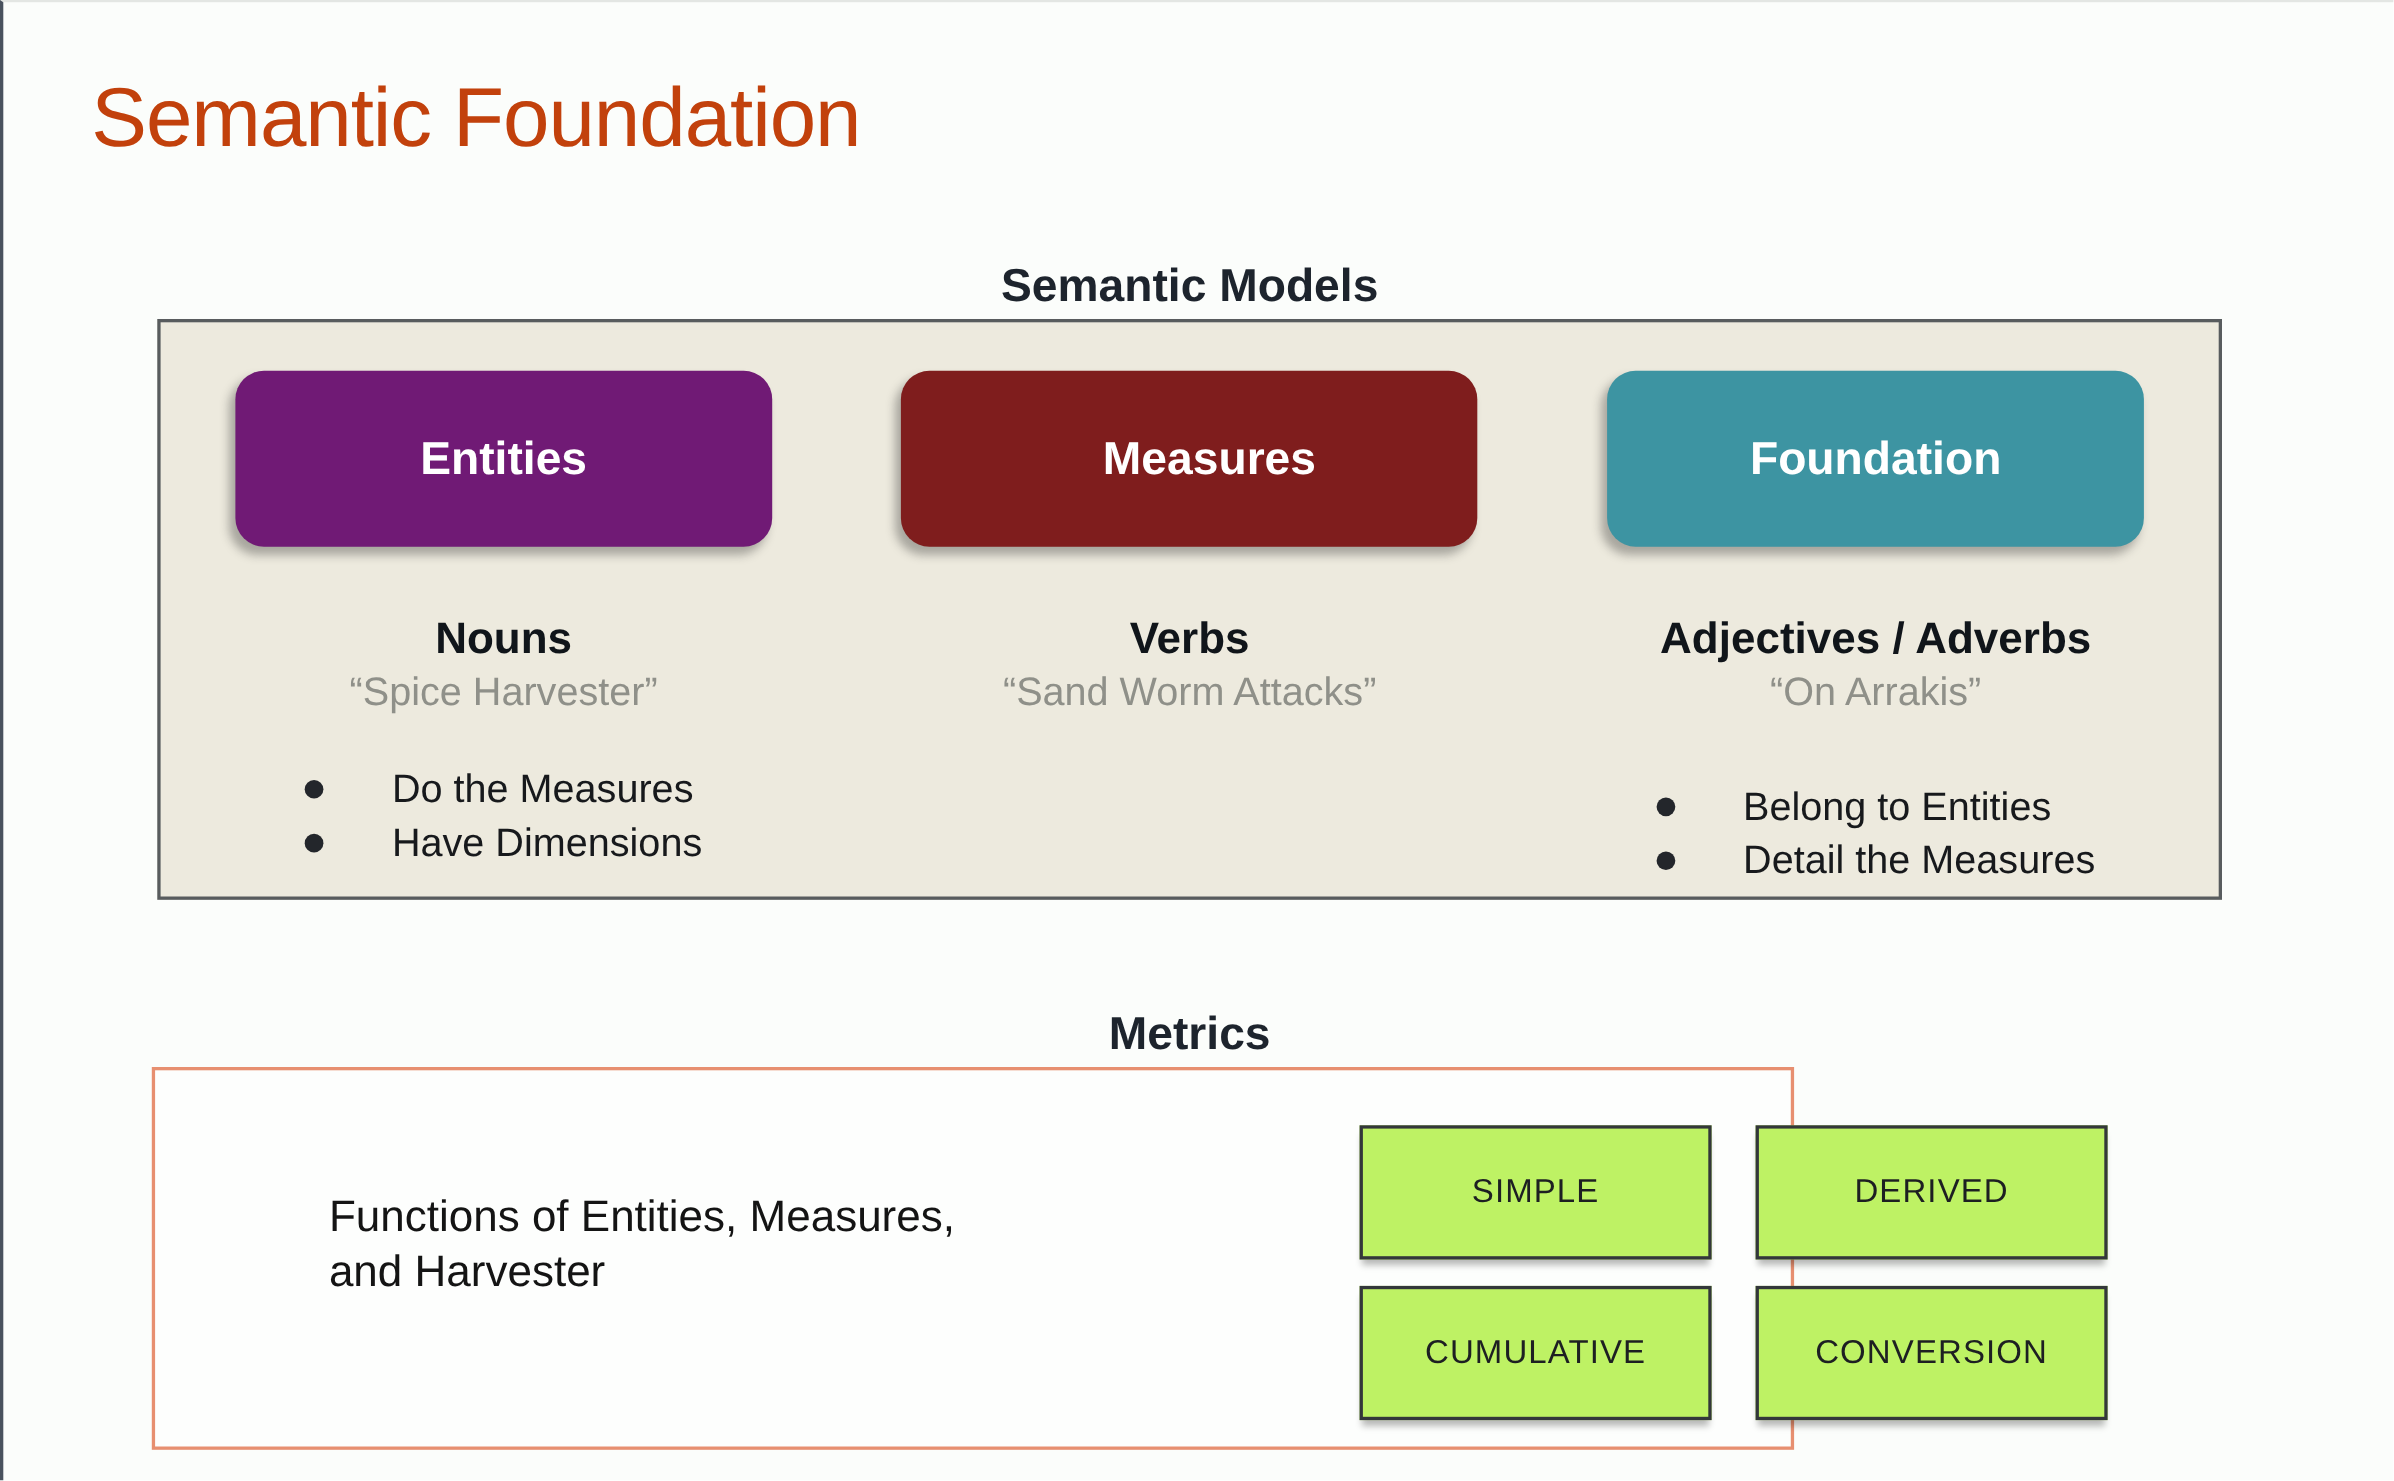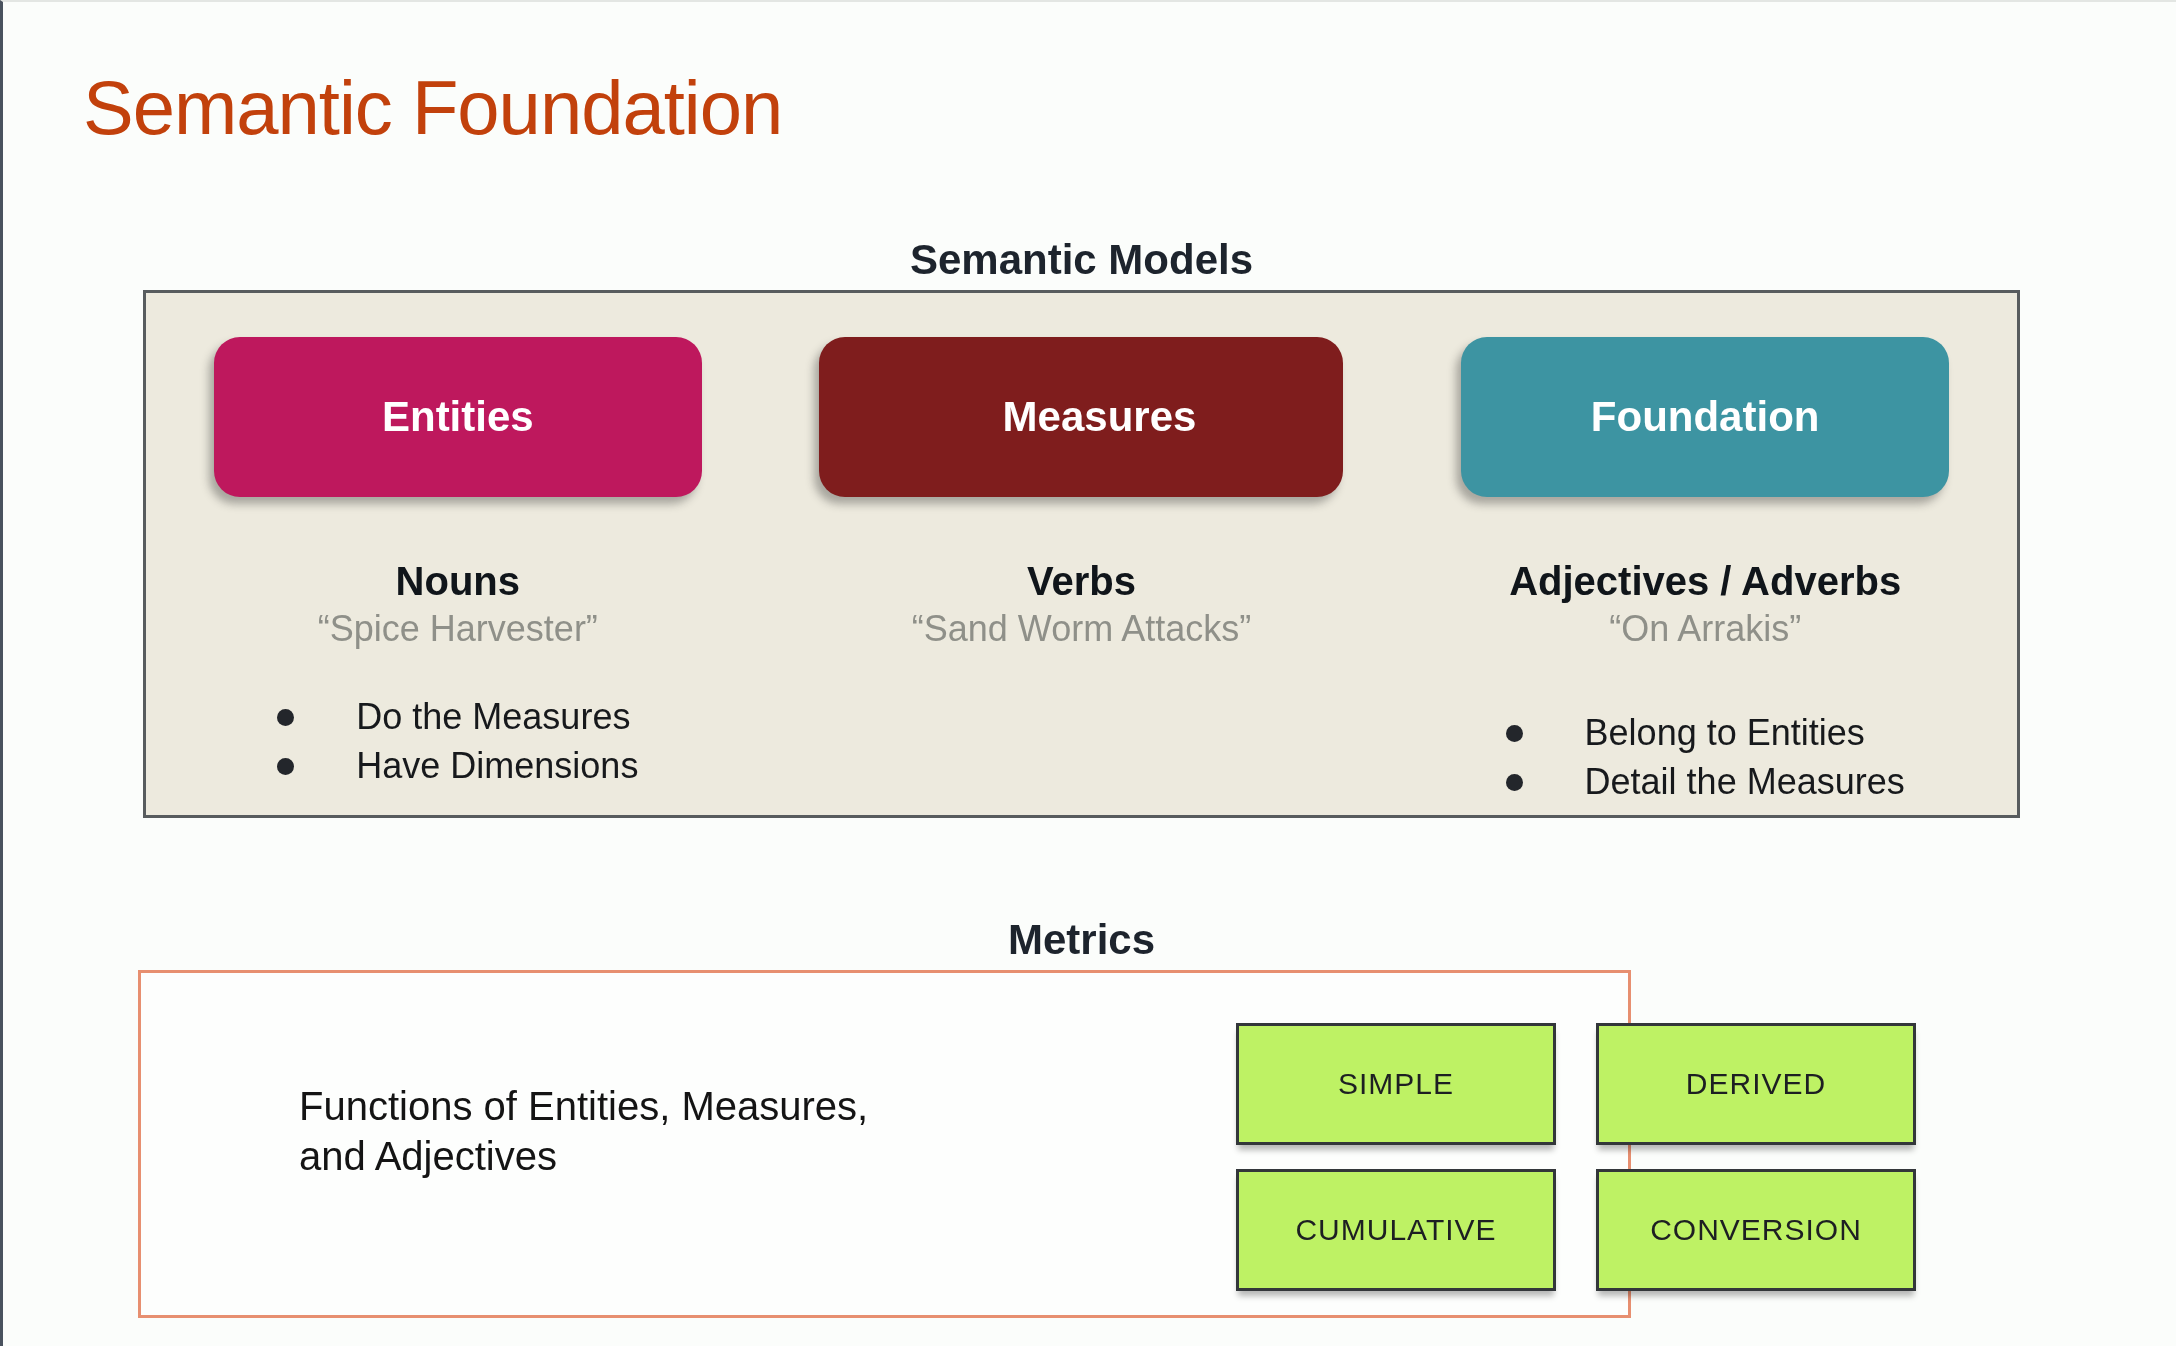--- a/index.html
+++ b/index.html
@@ -74,21 +74,21 @@
 
 <div class="slide">
 
   <div class="page-title">Semantic Foundation</div>
 
   <div class="section-heading models-heading">Semantic Models</div>
 
   <div class="models-box">
 
     <div class="model-col">
-      <div class="model-btn" style="background-color: #be185d;">Entities</div>
+      <div class="model-btn" style="background-color: #701a75;">Entities</div>
       <div class="model-sub">Nouns</div>
       <div class="model-quote">“Spice Harvester”</div>
       <div class="bullets">
         <div class="bullet-row">
           <span class="bullet-dot"></span>
           <span class="bullet-text">Do the Measures</span>
         </div>
         <div class="bullet-row">
           <span class="bullet-dot"></span>
           <span class="bullet-text">Have Dimensions</span>
@@ -118,21 +118,21 @@
       </div>
     </div>
 
   </div>
 
   <div class="section-heading metrics-heading">Metrics</div>
 
   <div class="metrics-box">
     <div class="metrics-desc">
       <div>Functions of Entities, Measures,</div>
-      <div>and Adjectives</div>
+      <div>and Harvester</div>
     </div>
     <div class="metrics-grid">
       <div class="metric-card">
         <span class="metric-label">SIMPLE</span>
       </div>
       <div class="metric-card">
         <span class="metric-label">DERIVED</span>
       </div>
       <div class="metric-card">
         <span class="metric-label">CUMULATIVE</span>

